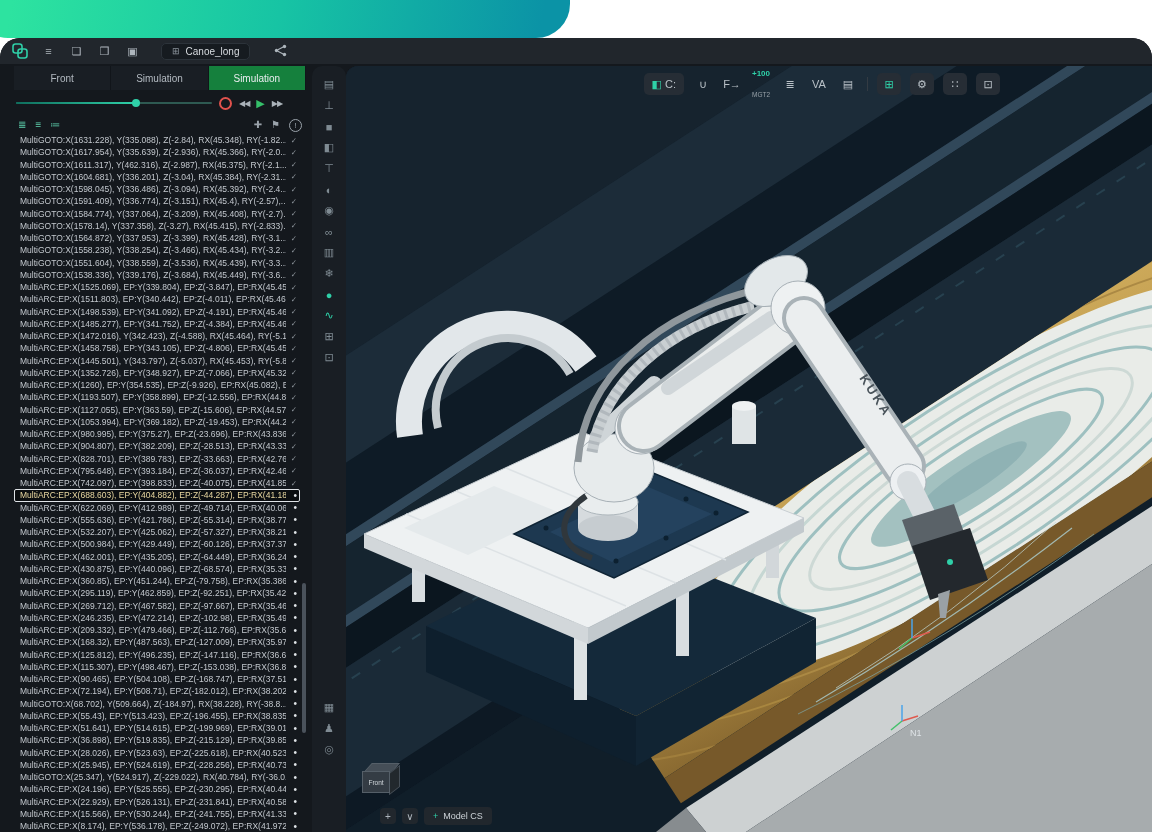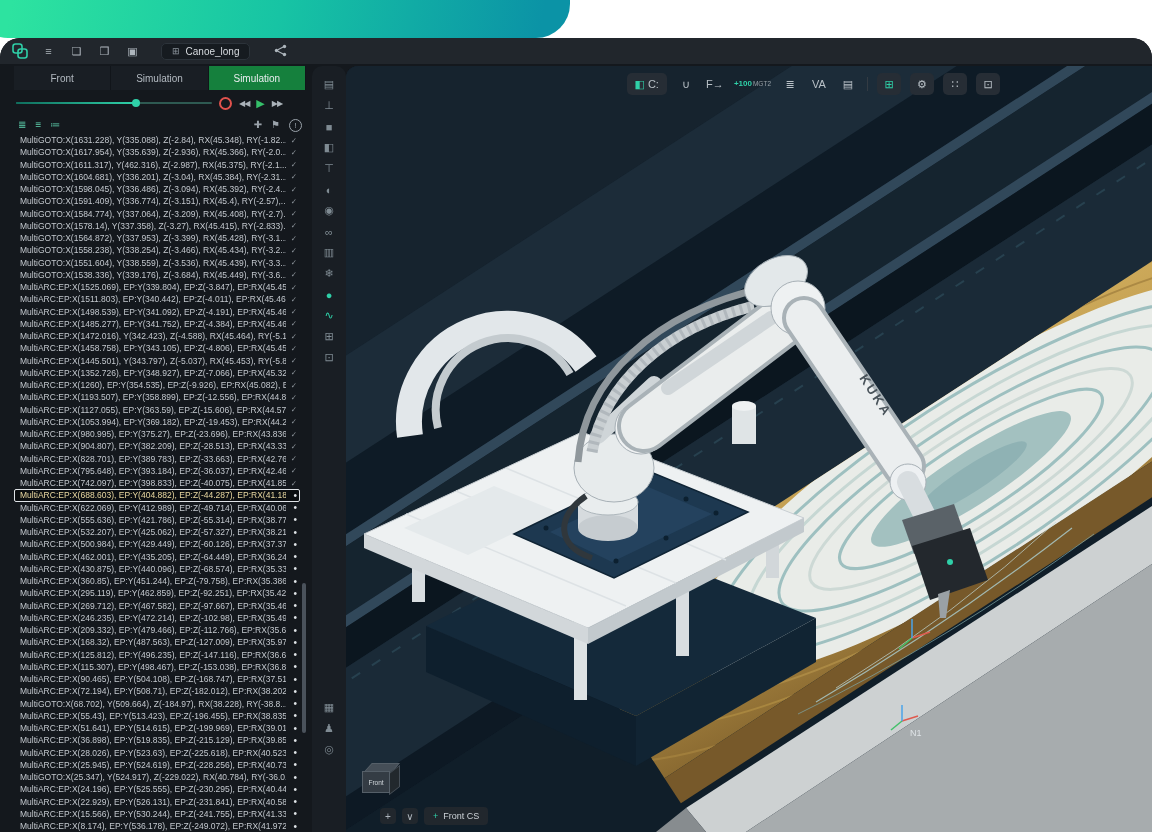--- a/index.html
+++ b/index.html
@@ -70,21 +70,21 @@
   .viewport{position:absolute;left:346px;top:28px;right:0;bottom:0;background:#15212c;
             border-top-left-radius:12px;overflow:hidden}
   .scene{position:absolute;inset:0;width:100%;height:100%}
 
   .vtoolbar{position:absolute;top:6px;right:152px;display:flex;align-items:center;gap:9px;height:24px}
   .vt-item{min-width:20px;height:22px;display:flex;align-items:center;justify-content:center;
            color:#b9c1c7;font-size:11px;border-radius:5px;cursor:pointer;gap:3px}
   .vt-item.pill{background:#262d35;padding:0 8px}
   .vt-item.boxed{background:#262d35;width:24px;min-width:24px}
   .vt-item .accent,.vt-item.active{color:#2fd0a8}
-  .vt-item.override{flex-direction:row;line-height:1;gap:1px}
+  .vt-item.override{flex-direction:column;line-height:1;gap:14px}
   .vt-item.override .top{color:#2fd0a8;font-size:8px;font-weight:bold}
   .vt-item.override .bot{color:#97a0a7;font-size:6.5px}
   .vt-sep{width:1px;height:14px;background:#333b43}
 
   .viewcube{position:absolute;left:12px;bottom:34px;width:44px;height:40px;cursor:pointer}
   .vc-top{position:absolute;left:9px;top:5px;width:26px;height:9px;background:#454e57;
           border:1px solid #555f68;transform:skewX(-42deg)}
   .vc-side{position:absolute;left:31px;top:11px;width:9px;height:20px;background:#22282d;
            border:1px solid #454e57;transform:skewY(-38deg)}
   .vc-front{position:absolute;left:4px;top:13px;width:26px;height:20px;background:#343c44;
@@ -591,17 +591,17 @@
       <div class="vc-top"></div>
       <div class="vc-side"></div>
       <div class="vc-front">Front</div>
     </div>
 
     <div class="vbottom">
       <span class="vb-btn">+</span>
       <span class="vb-btn">∨</span>
       <span class="cs-pill">
         <span class="axis">+</span>
-        <span>Front CS</span>
+        <span>Model CS</span>
       </span>
     </div>
   </div>
 </div>
 
 </body></html>

